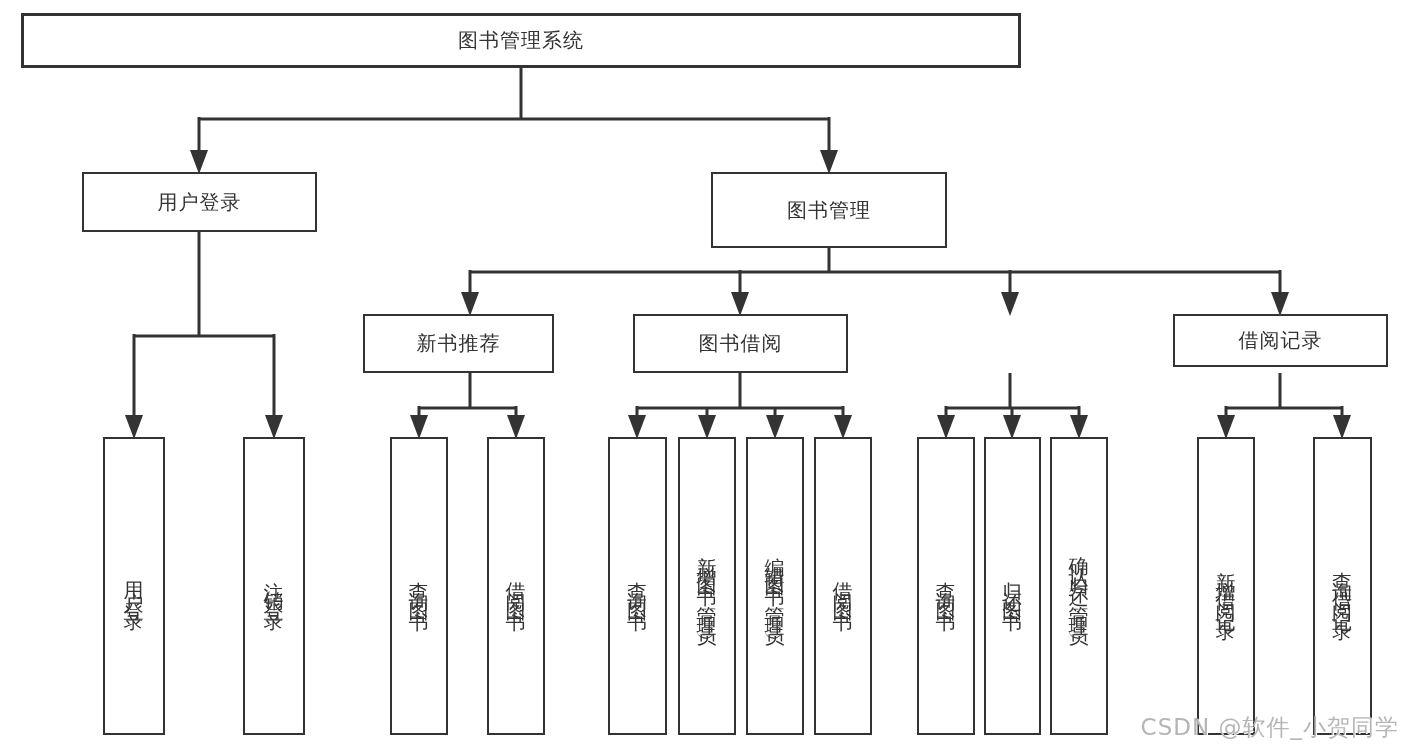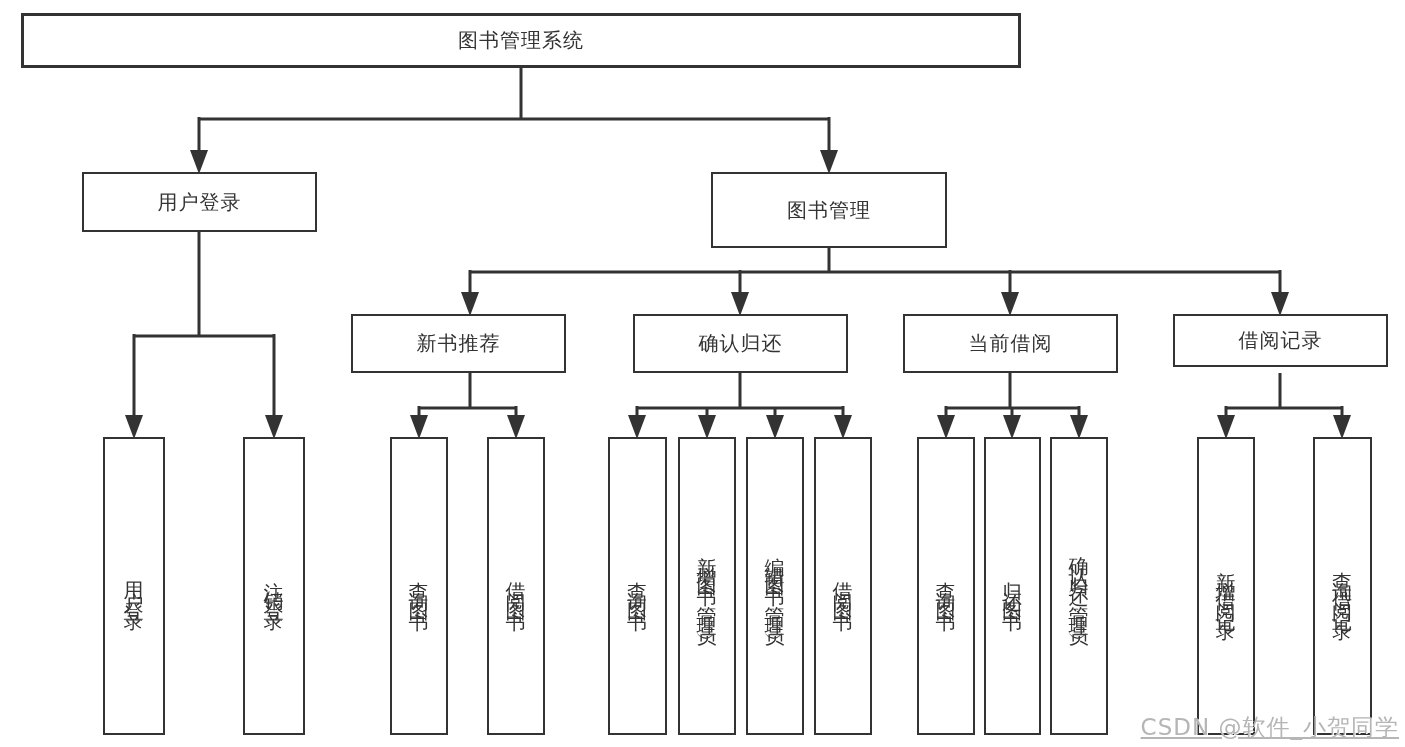--- a/index.html
+++ b/index.html
@@ -39,21 +39,20 @@
   }
   .watermark{
     position:absolute;
     right:6px;bottom:4px;
     font-size:23px;
     letter-spacing:1px;
     color:#b5b5b5;
     text-shadow:1px 1px 0 #ffffff;
     white-space:nowrap;
     z-index:5;
-    text-decoration:underline;
   }
 </style>
 </head>
 <body>
 
 <div id="canvas">
 
   <svg id="wires" viewBox="0 0 1405 747" xmlns="http://www.w3.org/2000/svg">
     <path d="M521,68 V120
              M199,119 H829
@@ -98,28 +97,25 @@
     <span class="hlabel">图书管理系统</span>
   </div>
 
   <div class="box" style="left:82px;top:172px;width:235px;height:60px">
     <span class="hlabel">用户登录</span>
   </div>
   <div class="box" style="left:711px;top:172px;width:236px;height:76px">
     <span class="hlabel">图书管理</span>
   </div>
 
-  <div class="box" style="left:351px;top:314px;width:215px;height:59px">
+  <div class="box" style="left:363px;top:314px;width:191px;height:59px">
     <span class="hlabel">新书推荐</span>
   </div>
   <div class="box" style="left:633px;top:314px;width:215px;height:59px">
-    <span class="hlabel">确认归还</span>
-  </div>
-  <div class="box" style="left:903px;top:314px;width:215px;height:59px">
-    <span class="hlabel">当前借阅</span>
+    <span class="hlabel">图书借阅</span>
   </div>
   <div class="box" style="left:1173px;top:314px;width:215px;height:53px">
     <span class="hlabel">借阅记录</span>
   </div>
 
   <div class="box leaf" style="left:103px;top:437px;width:62px;height:298px">
     <span class="vlabel">用户登录</span>
   </div>
   <div class="box leaf" style="left:243px;top:437px;width:62px;height:298px">
     <span class="vlabel">注销登录</span>

